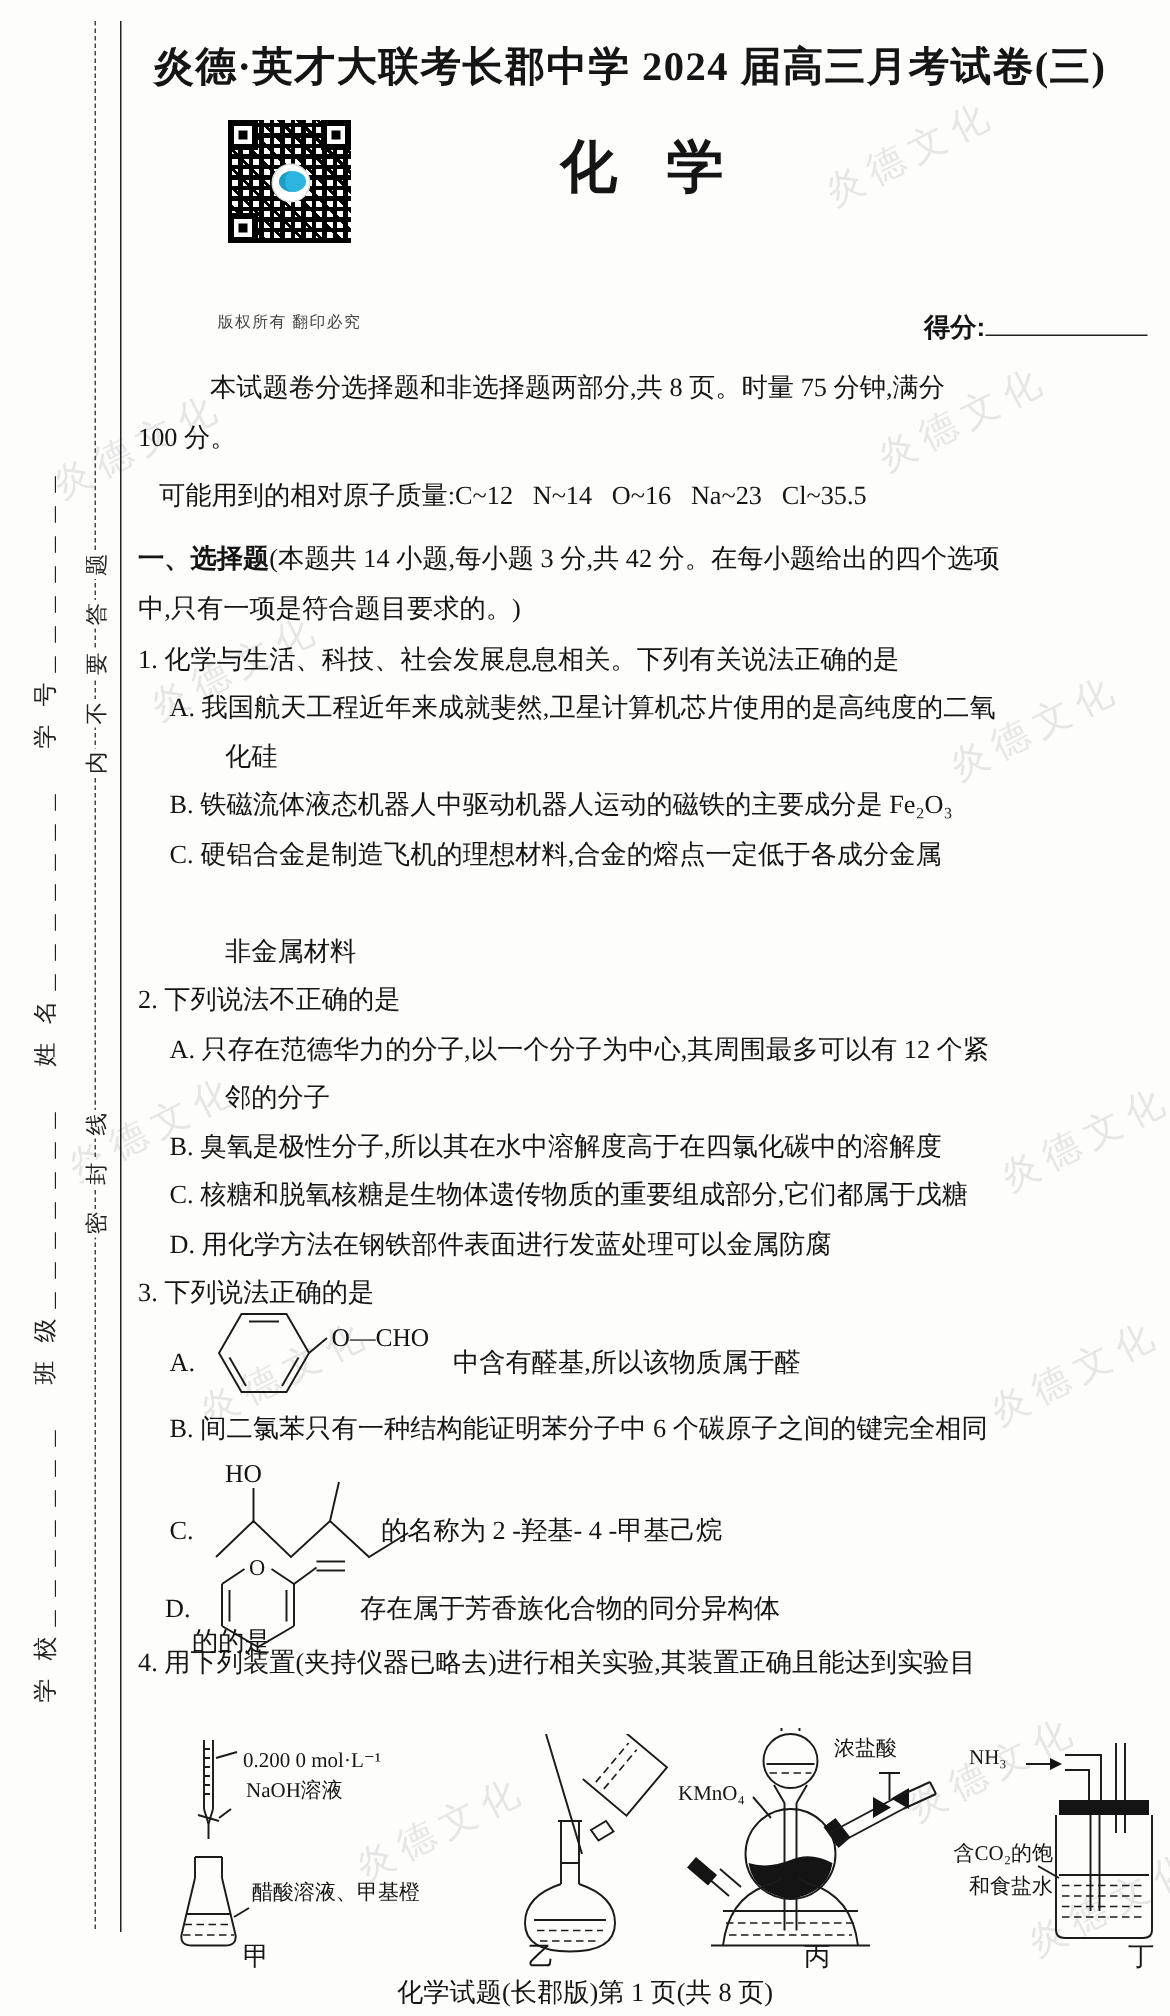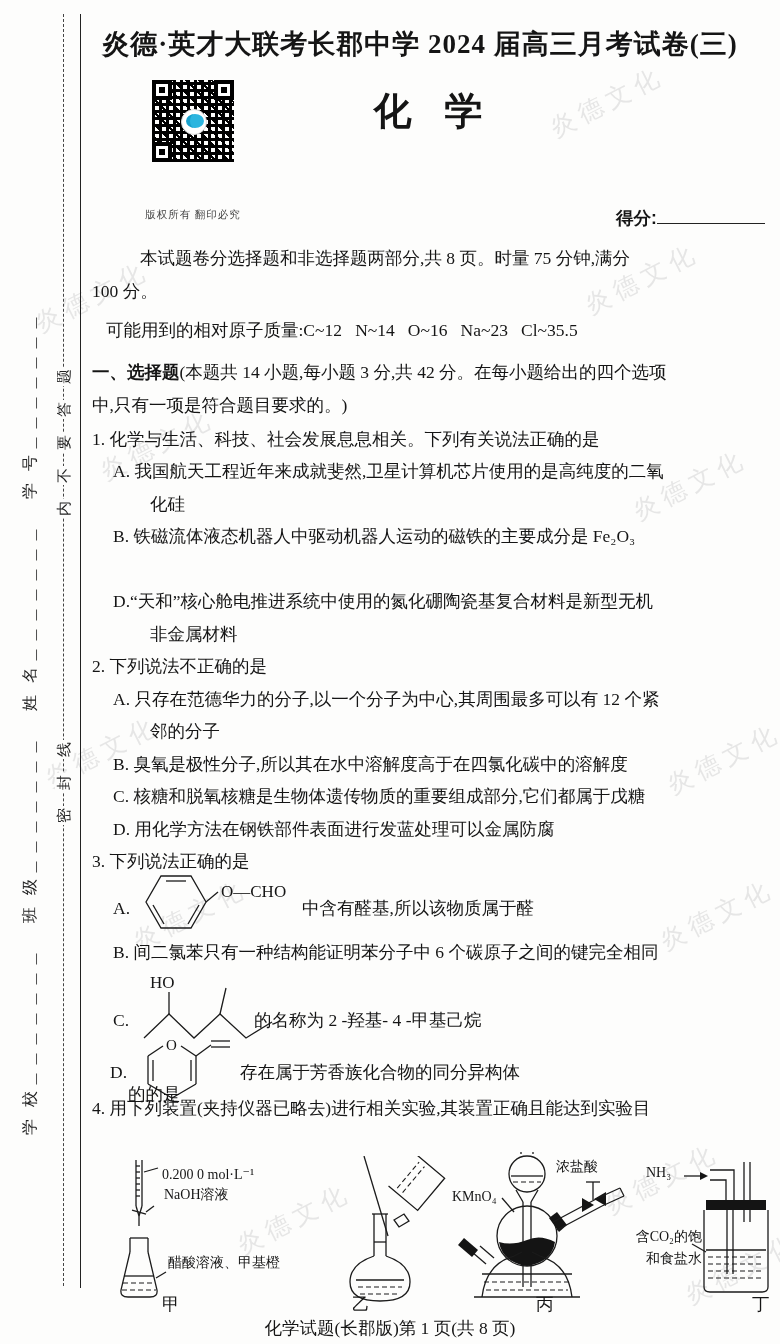--- a/index.html
+++ b/index.html
@@ -98,21 +98,21 @@
   <div class="abs t17" style="left:92px;top:279px">100 分。</div>
   <div class="abs t17" style="left:106px;top:318px">可能用到的相对原子质量:C~12   N~14   O~16   Na~23   Cl~35.5</div>
 
   <div class="abs t17" style="left:92px;top:360px"><span class="bsans" style="font-size:17.5px">一、选择题</span><span>(本题共 14 小题,每小题 3 分,共 42 分。在每小题给出的四个选项</span></div>
   <div class="abs t17" style="left:92px;top:393px">中,只有一项是符合题目要求的。)</div>
 
   <div class="abs t17" style="left:92px;top:427px">1. 化学与生活、科技、社会发展息息相关。下列有关说法正确的是</div>
   <div class="abs t17" style="left:113px;top:459px">A. 我国航天工程近年来成就斐然,卫星计算机芯片使用的是高纯度的二氧</div>
   <div class="abs t17" style="left:150px;top:492px">化硅</div>
   <div class="abs t17" style="left:113px;top:524px">B. 铁磁流体液态机器人中驱动机器人运动的磁铁的主要成分是 Fe₂O₃</div>
-  <div class="abs t17" style="left:113px;top:589px">D.“天和”核心舱电推进系统中使用的氮化硼陶瓷基复合材料是新型无机</div>
+  <div class="abs t17" style="left:113px;top:557px">C. 硬铝合金是制造飞机的理想材料,合金的熔点一定低于各成分金属</div>
   <div class="abs t17" style="left:150px;top:622px">非金属材料</div>
 
   <div class="abs t17" style="left:92px;top:654px">2. 下列说法不正确的是</div>
   <div class="abs t17" style="left:113px;top:687px">A. 只存在范德华力的分子,以一个分子为中心,其周围最多可以有 12 个紧</div>
   <div class="abs t17" style="left:150px;top:719px">邻的分子</div>
   <div class="abs t17" style="left:113px;top:752px">B. 臭氧是极性分子,所以其在水中溶解度高于在四氯化碳中的溶解度</div>
   <div class="abs t17" style="left:113px;top:784px">C. 核糖和脱氧核糖是生物体遗传物质的重要组成部分,它们都属于戊糖</div>
   <div class="abs t17" style="left:113px;top:817px">D. 用化学方法在钢铁部件表面进行发蓝处理可以金属防腐</div>
 
   <div class="abs t17" style="left:92px;top:849px">3. 下列说法正确的是</div>

